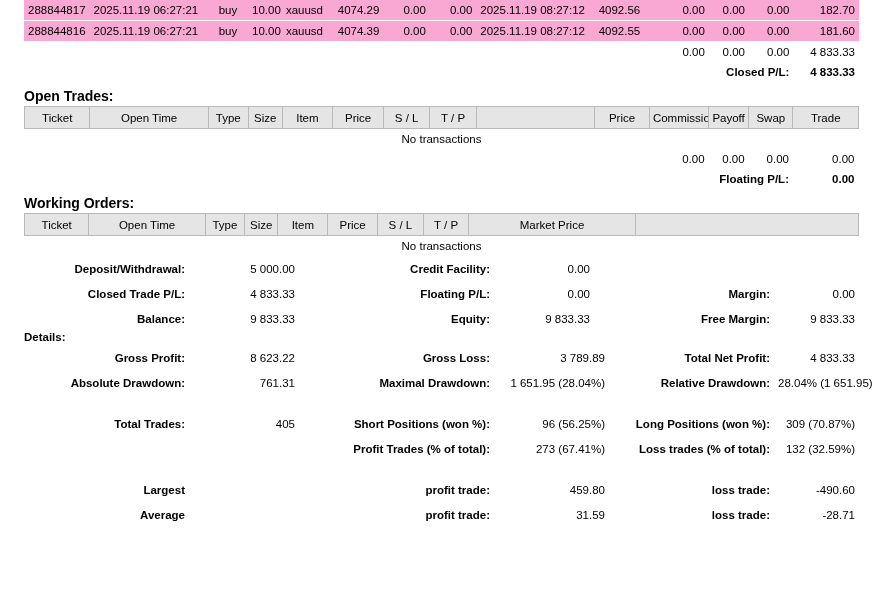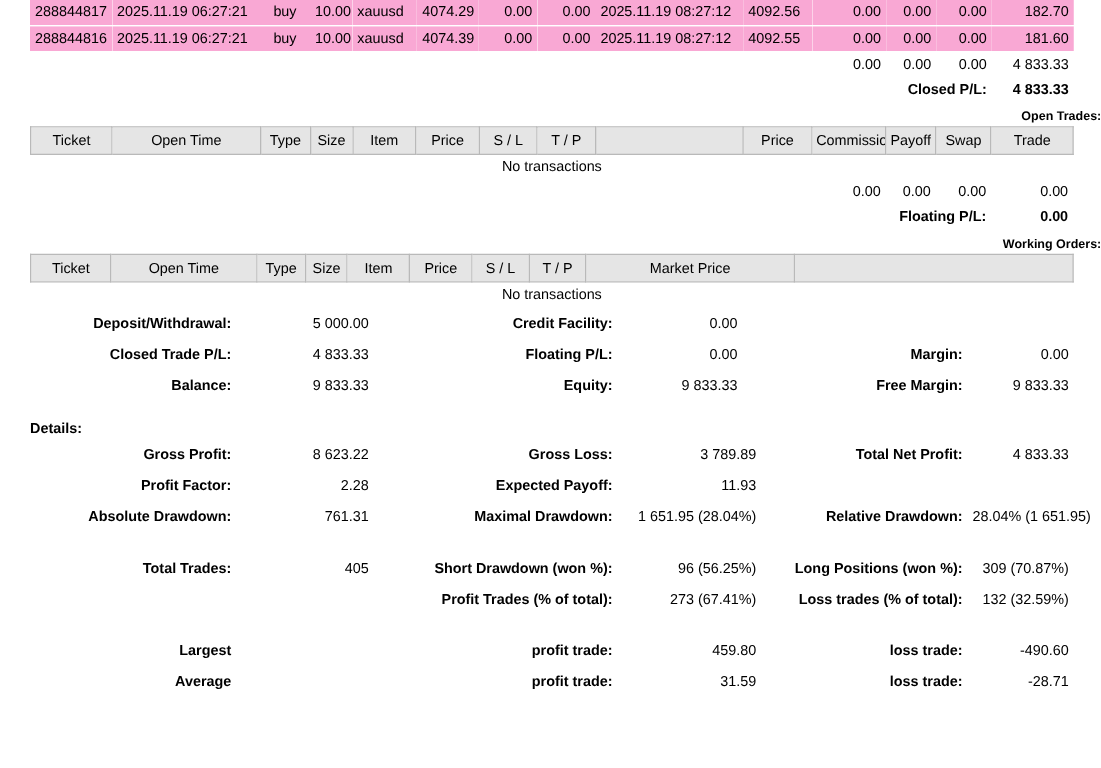--- a/index.html
+++ b/index.html
@@ -10,29 +10,29 @@
   }
   .page{position:relative;width:881px;height:614px;padding:0;box-sizing:border-box;}
   table{border-collapse:collapse;}
   .tradetable{width:835px;margin-left:24px;table-layout:fixed;}
   .tradetable td{padding:2px 4px;height:16px;vertical-align:middle;white-space:nowrap;overflow:hidden;}
   .rowgrey td{background:#f9a8d4;border-bottom:1px solid #ffffff;}
   .num{text-align:right;margin-left:42px;}
   .ctr{text-align:center;}
   .lft{text-align:left;}
   .bold{font-weight:bold;}
-  .sectiontitle{margin:6px 0 2px 24px;font-weight:bold;font-size:10px;text-align:right;}
+  .sectiontitle{margin:6px 0 2px 24px;font-weight:bold;font-size:14px;}
   .hdr td{background:#e5e5e5;border:1px solid #b9b9b9;text-align:center;font-weight:normal;padding:2px 3px;height:17px;}
   .notrans{text-align:center;padding:3px 0;font-size:11.5px;}
   .totrow td{padding:2px 4px;height:16px;}
   .sumtable{width:835px;margin-left:24px;table-layout:fixed;}
   .sumtable td{padding:3px 4px;height:19px;white-space:nowrap;}
   .lbl{text-align:right;font-weight:bold;}
   .val{text-align:right;}
-  .detailtitle{margin:16px 0 2px 24px;font-weight:bold;}
+  .detailtitle{margin:0 0 2px 24px;font-weight:bold;}
   .graphlabel{text-align:center;font-size:12px;padding:4px 0 8px 0;}
   .dtable{width:835px;margin-left:24px;table-layout:fixed;}
   .dtable td{padding:3px 4px;height:19px;white-space:nowrap;}
 </style>
 </head>
 <body>
 
 <div class="page">
 
   <table class="tradetable">
@@ -247,66 +247,56 @@
       <td class="lbl">Gross Profit:</td>
       <td class="val">8 623.22</td>
           <td></td>
       <td class="lbl">Gross Loss:</td>
       <td class="val">3 789.89</td>
           <td></td>
       <td class="lbl">Total Net Profit:</td>
       <td class="val">4 833.33</td>
     </tr>
     <tr>
-      <td class="lbl">Profit Factor:</td>
-      <td class="val">2.28</td>
-          <td></td>
-      <td class="lbl">Expected Payoff:</td>
-      <td class="val">11.93</td>
-          <td></td>
+      <td class="lbl">Absolute Drawdown:</td>
+      <td class="val">761.31</td>
+          <td></td>
+      <td class="lbl">Maximal Drawdown:</td>
+      <td class="val">1 651.95 (28.04%)</td>
+          <td></td>
+      <td class="lbl">Relative Drawdown:</td>
+      <td class="val">28.04% (1 651.95)</td>
+    </tr>
+    <tr>
+          <td colspan="8" style="height:10px"></td>
+        </tr>
+    <tr>
+      <td class="lbl">Total Trades:</td>
+      <td class="val">405</td>
+          <td></td>
+      <td class="lbl">Short Positions (won %):</td>
+      <td class="val">96 (56.25%)</td>
+          <td></td>
+      <td class="lbl">Long Positions (won %):</td>
+      <td class="val">309 (70.87%)</td>
+    </tr>
+    <tr>
       <td class="lbl"></td>
       <td class="val"></td>
-    </tr>
-    <tr>
-      <td class="lbl">Absolute Drawdown:</td>
-      <td class="val">761.31</td>
-          <td></td>
-      <td class="lbl">Maximal Drawdown:</td>
-      <td class="val">1 651.95 (28.04%)</td>
-          <td></td>
-      <td class="lbl">Relative Drawdown:</td>
-      <td class="val">28.04% (1 651.95)</td>
+          <td></td>
+      <td class="lbl">Profit Trades (% of total):</td>
+      <td class="val">273 (67.41%)</td>
+          <td></td>
+      <td class="lbl">Loss trades (% of total):</td>
+      <td class="val">132 (32.59%)</td>
     </tr>
     <tr>
           <td colspan="8" style="height:10px"></td>
         </tr>
     <tr>
-      <td class="lbl">Total Trades:</td>
-      <td class="val">405</td>
-          <td></td>
-      <td class="lbl">Short Drawdown (won %):</td>
-      <td class="val">96 (56.25%)</td>
-          <td></td>
-      <td class="lbl">Long Positions (won %):</td>
-      <td class="val">309 (70.87%)</td>
-    </tr>
-    <tr>
-      <td class="lbl"></td>
-      <td class="val"></td>
-          <td></td>
-      <td class="lbl">Profit Trades (% of total):</td>
-      <td class="val">273 (67.41%)</td>
-          <td></td>
-      <td class="lbl">Loss trades (% of total):</td>
-      <td class="val">132 (32.59%)</td>
-    </tr>
-    <tr>
-          <td colspan="8" style="height:10px"></td>
-        </tr>
-    <tr>
       <td class="lbl">Largest</td>
       <td class="val"></td>
           <td></td>
       <td class="lbl">profit trade:</td>
       <td class="val">459.80</td>
           <td></td>
       <td class="lbl">loss trade:</td>
       <td class="val">-490.60</td>
     </tr>
     <tr>

